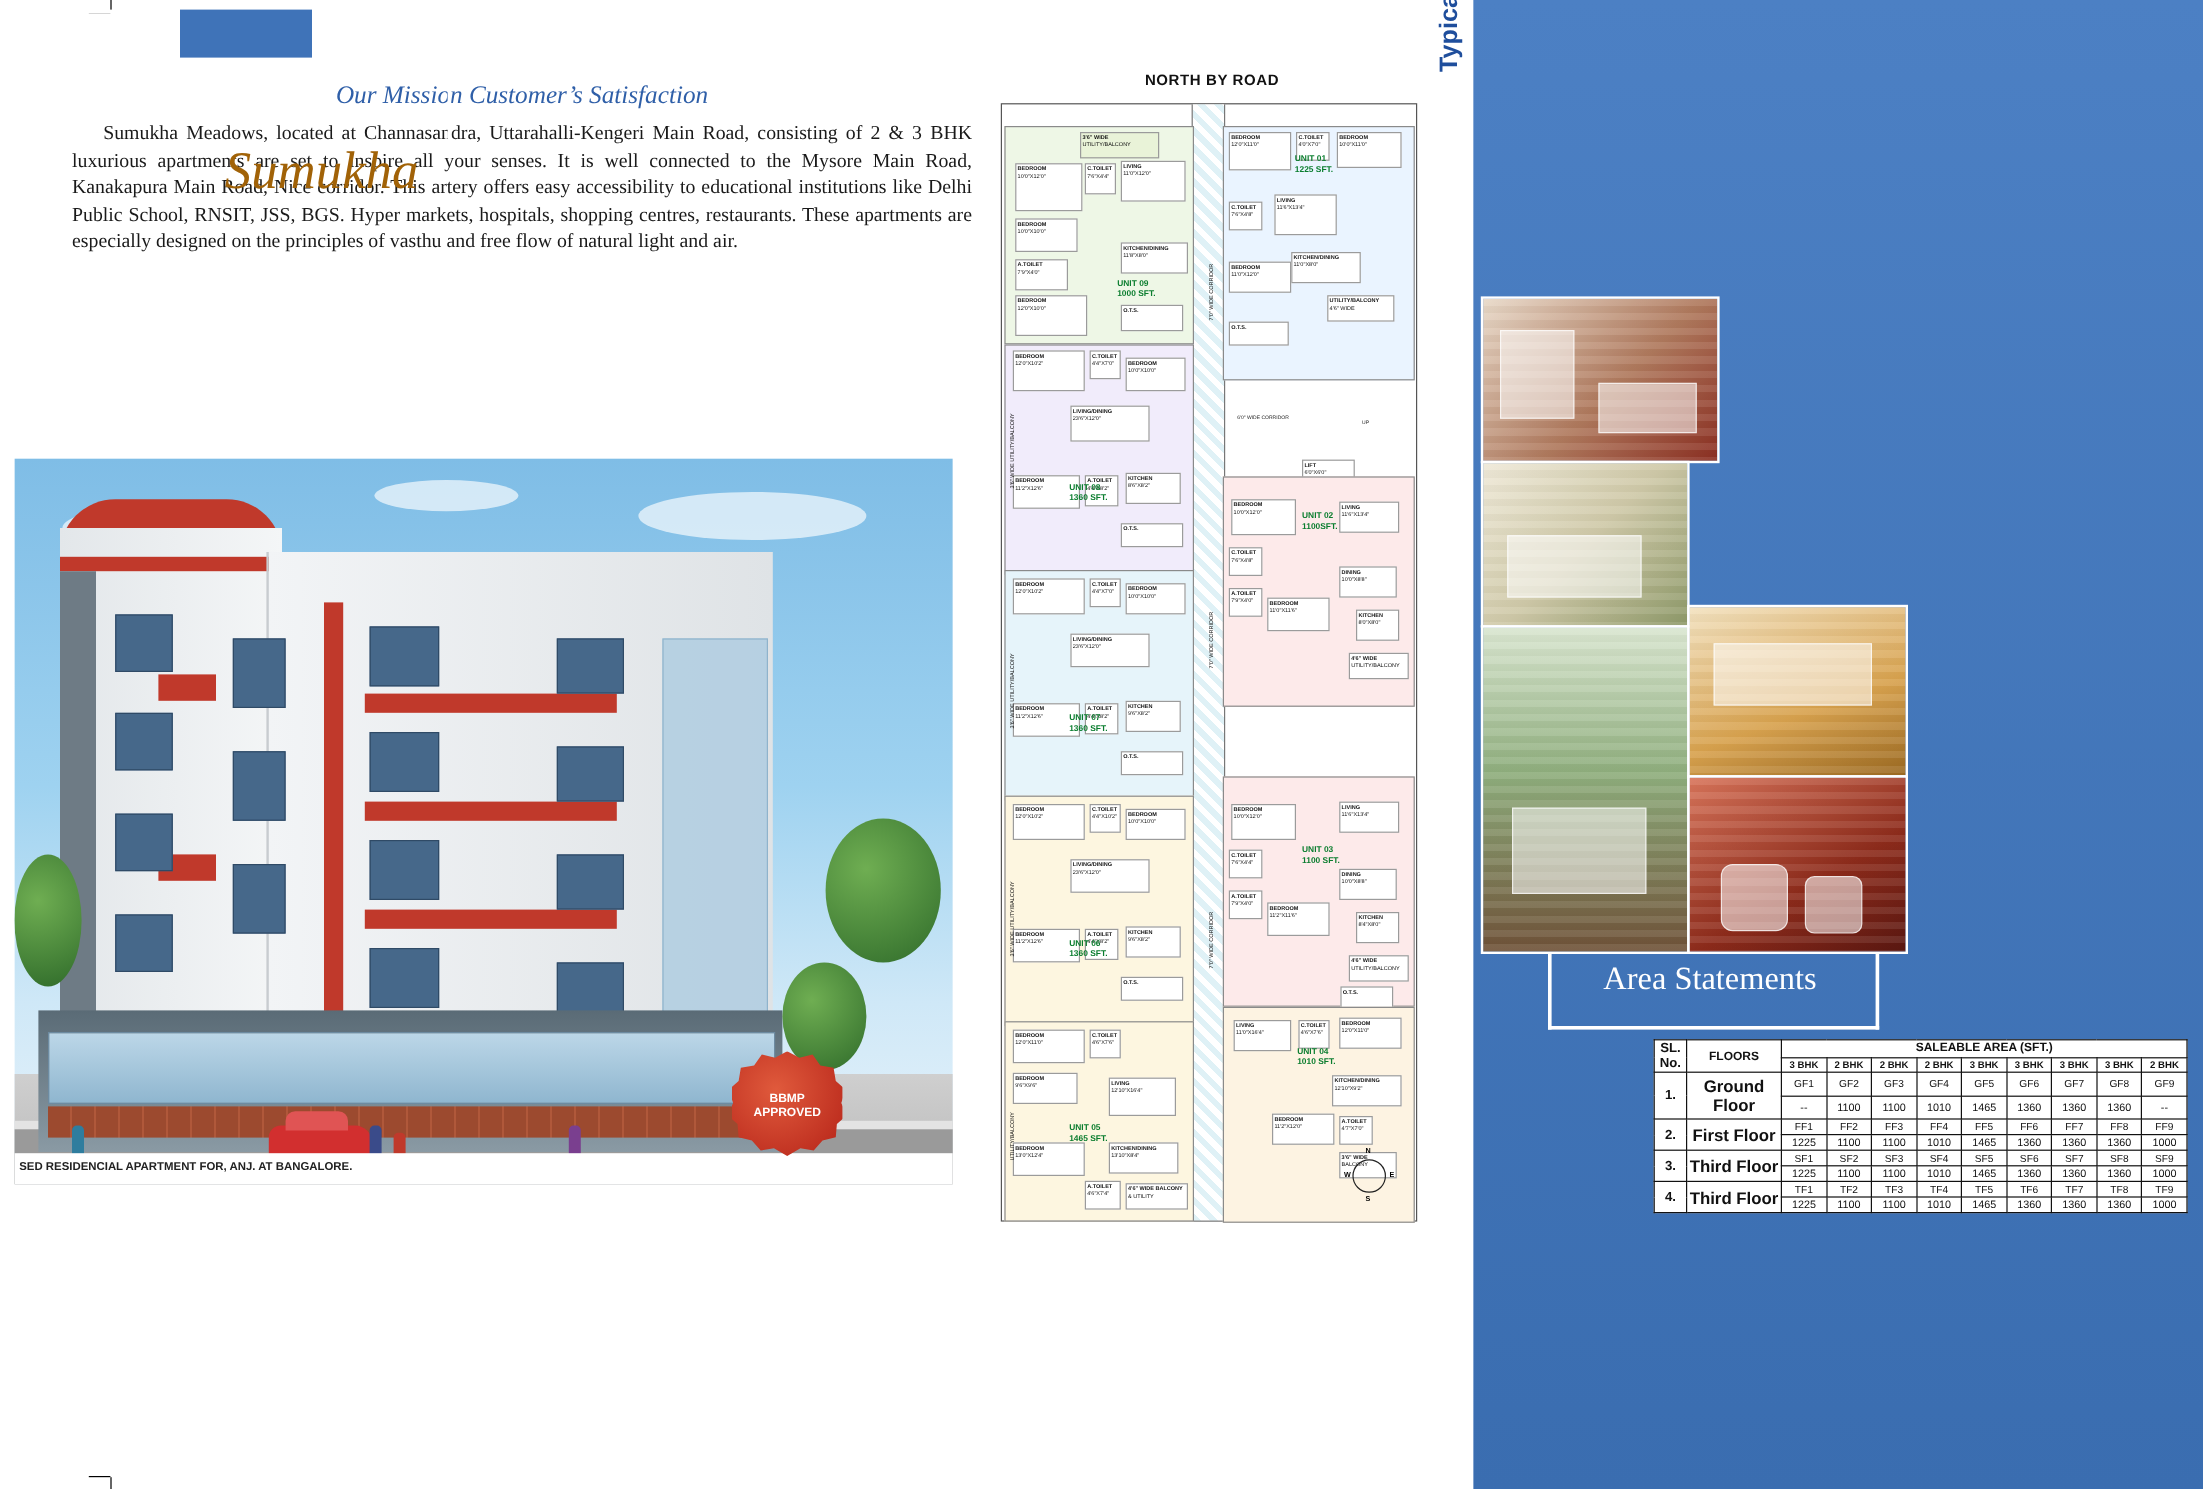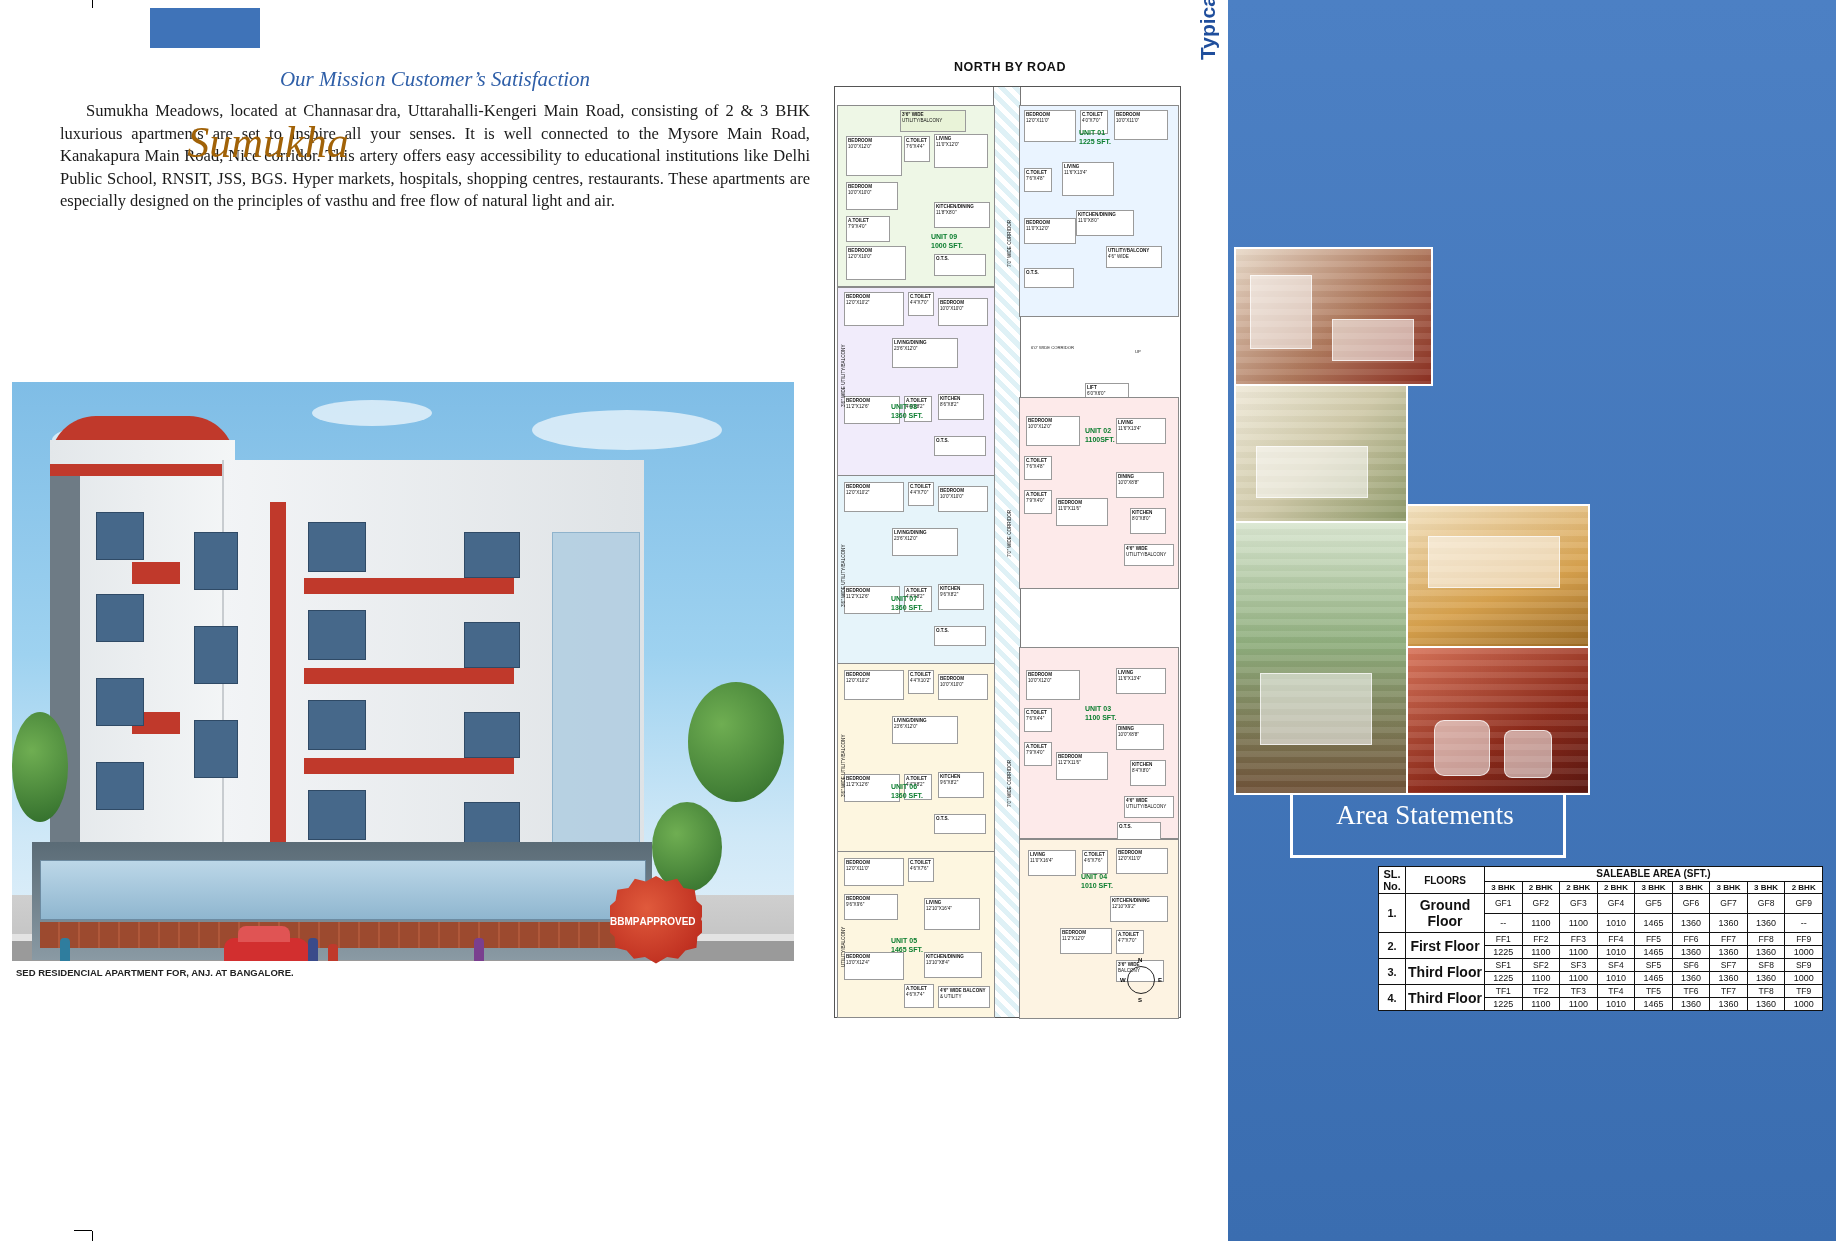--- a/index.html
+++ b/index.html
@@ -39,21 +39,21 @@
   .podium{position:absolute;left:20px;top:460px;width:620px;height:118px;background:linear-gradient(#5a6b76,#8a9aa4);}
   .podglass{position:absolute;left:28px;top:478px;width:604px;height:58px;background:linear-gradient(#bcd7e8,#8fb6cf);border:1px solid #6d8ba1;}
   .brick{position:absolute;left:28px;top:540px;width:604px;height:26px;background:repeating-linear-gradient(90deg,#9c4a2f 0 18px,#b0583a 18px 20px);}
   .tree{position:absolute;border-radius:50%;background:radial-gradient(circle at 35% 35%,#6fae52,#2f6b2a);}
   .car{position:absolute;left:212px;top:556px;width:86px;height:32px;background:#d22f2f;border-radius:10px 14px 6px 6px;}
   .car:after{content:"";position:absolute;left:14px;top:-12px;width:52px;height:16px;background:#e05454;border-radius:8px 8px 0 0;}
   .person{position:absolute;width:10px;height:30px;border-radius:4px;}
   .captionbar{position:absolute;left:0;bottom:0;width:100%;height:26px;background:#fff;color:#222;font-size:9.5px;font-weight:bold;font-family:"Liberation Sans",sans-serif;padding:6px 4px 0 4px;box-sizing:border-box;}
   .seal{position:absolute;left:598px;top:494px;width:92px;height:92px;}
   .seal .disc{position:absolute;inset:0;background:radial-gradient(circle at 40% 35%,#e05a3c,#b32016);clip-path:polygon(50% 0%,61% 6%,73% 3%,80% 13%,92% 15%,94% 27%,103% 35%,99% 47%,104% 58%,95% 66%,94% 78%,82% 81%,74% 90%,62% 88%,50% 95%,38% 88%,26% 90%,18% 81%,6% 78%,5% 66%,-4% 58%,1% 47%,-3% 35%,6% 27%,8% 15%,20% 13%,27% 3%,39% 6%);}
-  .seal .txt{position:absolute;inset:0;display:flex;flex-direction:row;align-items:center;color:#fff;font-size:10px;font-weight:bold;font-family:"Liberation Sans",sans-serif;line-height:12px;text-align:center;}
+  .seal .txt{position:absolute;inset:0;display:flex;flex-direction:column;align-items:center;justify-content:center;color:#fff;font-size:10px;font-weight:bold;font-family:"Liberation Sans",sans-serif;line-height:12px;text-align:center;}
 
   
   .center{position:absolute;left:830px;top:14px;width:360px;height:1020px;}
   .north-label{position:absolute;left:0;top:46px;width:360px;text-align:center;font-size:12.5px;font-weight:bold;font-family:"Liberation Sans",sans-serif;letter-spacing:.5px;color:#111;}
   .plan{position:absolute;left:4px;top:72px;width:345px;height:930px;background:#fff;border:1px solid #555;}
   .vcor{position:absolute;background:repeating-linear-gradient(45deg,#dff1f6 0 5px,#ffffff 5px 10px);border-left:1px solid #777;border-right:1px solid #777;}
   .unitblk{position:absolute;border:1px solid #8a8a8a;}
   .rm{position:absolute;border:1px solid #9b9b9b;background:#fff;font-size:4.6px;font-family:"Liberation Sans",sans-serif;color:#111;line-height:5.6px;padding:1px;box-sizing:border-box;overflow:hidden;}
   .rm b{font-size:4.6px;font-weight:bold;display:block;}
   .unit-tag{position:absolute;font-family:"Liberation Sans",sans-serif;font-size:7px;font-weight:bold;color:#0a7d2e;line-height:8.5px;}

